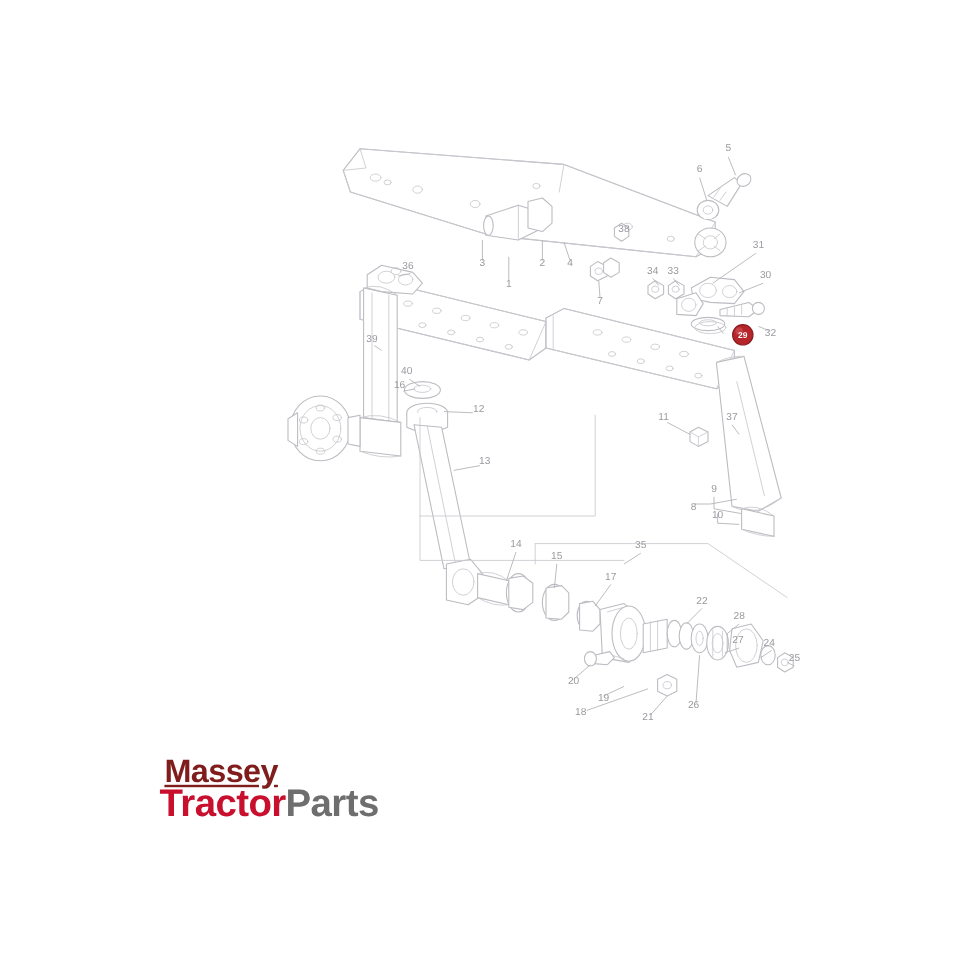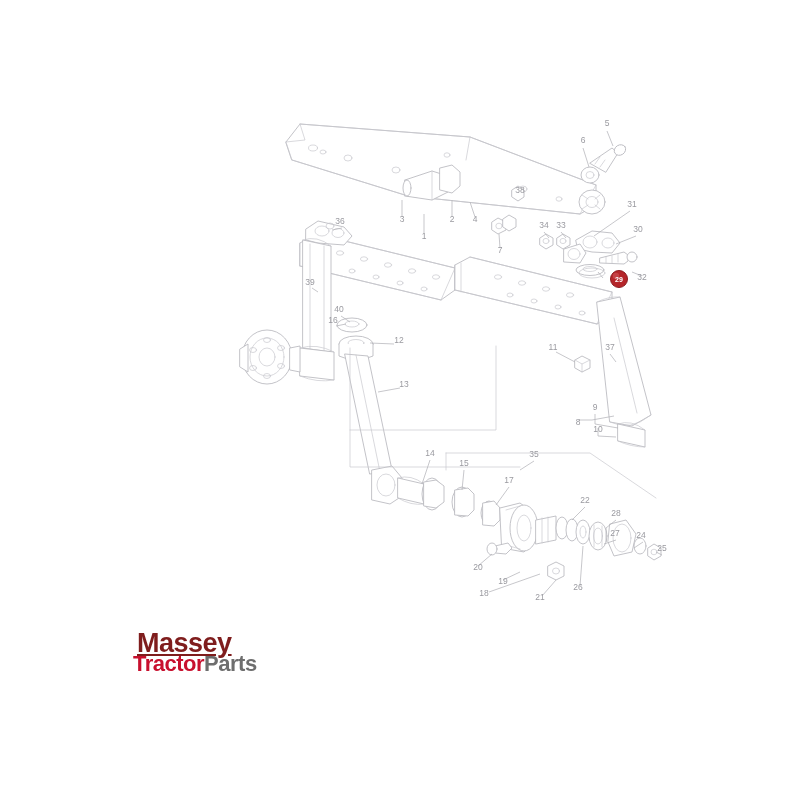--- a/index.html
+++ b/index.html
@@ -5,21 +5,21 @@
 <style>
   html,body{margin:0;padding:0;background:#ffffff;}
   body{width:800px;height:800px;overflow:hidden;
        font-family:"Liberation Sans", sans-serif;}
   #stage{position:relative;width:800px;height:800px;background:#fff;}
   #diagram{position:absolute;left:0;top:0;width:800px;height:800px;}
   .logo{position:absolute;left:133px;top:630px;width:230px;height:60px;
         font-family:"Liberation Sans", sans-serif;font-weight:bold;
         letter-spacing:-0.5px;line-height:1;}
   .logo-row1{font-size:27px;color:#7f1d1d;position:absolute;left:4px;top:0;text-decoration:underline;}
-  .logo-row2{position:absolute;left:0;top:23px;font-size:22px;white-space:nowrap;}
+  .logo-row2{position:absolute;left:0;top:23px;font-size:32px;white-space:nowrap;}
   .logo-tractor{color:#c8102e;}
   .logo-parts{color:#6e6e6e;}
 </style>
 </head>
 <body>
 
 <div id="stage">
 
   <svg id="diagram" viewBox="0 0 800 800" xmlns="http://www.w3.org/2000/svg">
     <defs>

